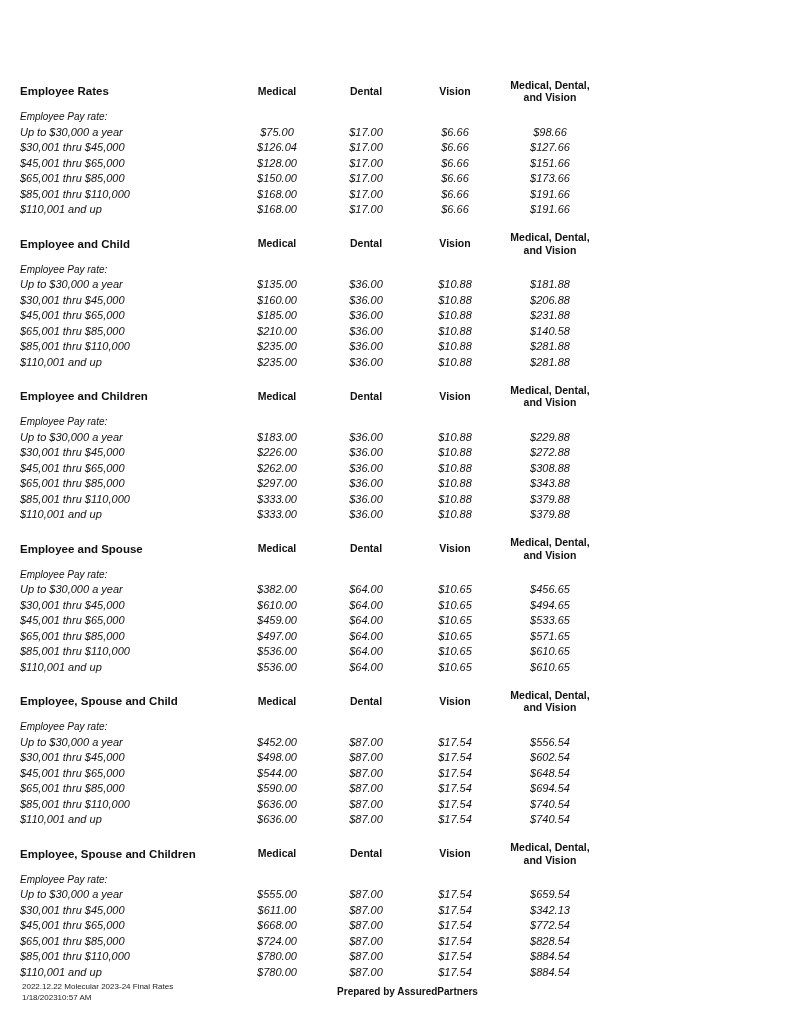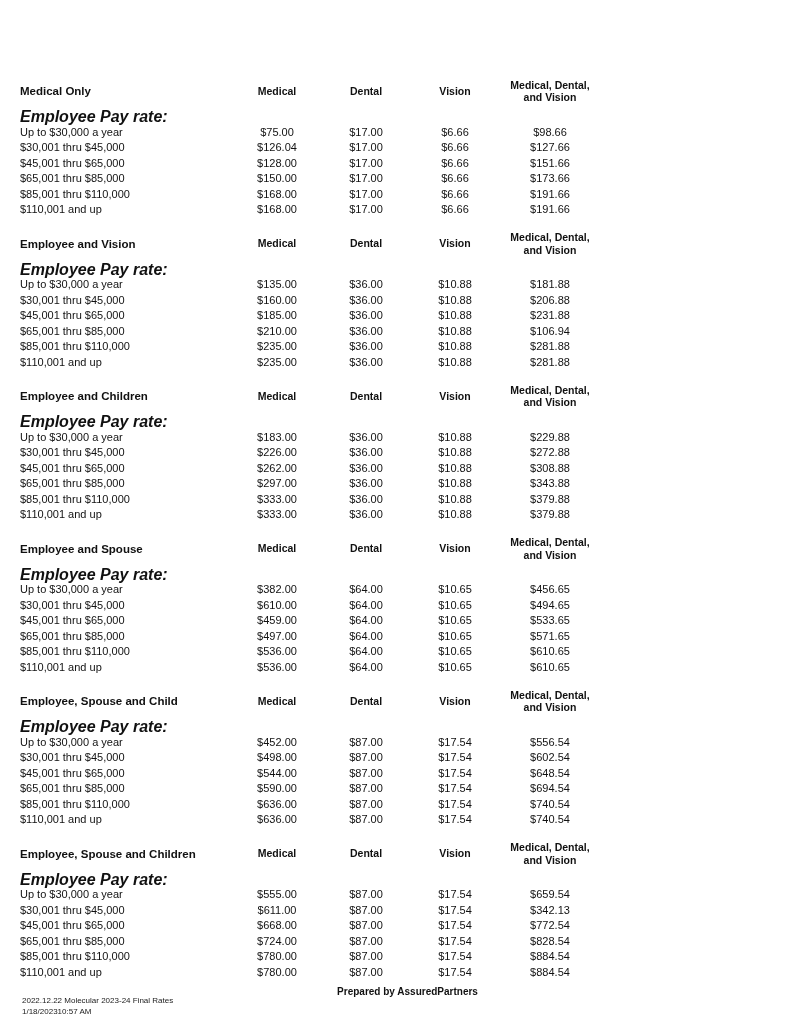--- a/index.html
+++ b/index.html
@@ -46,46 +46,47 @@
     line-height: 12.5px;
     white-space: pre-line;
   }
   .payrate-row {
     margin-top: 3px;
     height: 15.5px;
     line-height: 15.5px;
   }
   .payrate-label {
     font-style: italic;
-    font-weight: bold;
-    font-size: 16px;
+    font-weight: normal;
+    font-size: 10px;
   }
   .data-row {
     height: 15.5px;
+    font-style: italic;
   }
   .row-label {
     font-size: 11px;
     text-align: left;
     line-height: 15.5px;
   }
   .cell-value {
     font-size: 11px;
     text-align: center;
     line-height: 15.5px;
   }
   .footer {
     position: absolute;
     left: 0;
     top: 980px;
     width: 791px;
   }
   .footer-left {
     position: absolute;
     left: 22px;
-    top: 16px;
+    top: 2px;
     font-size: 8px;
     line-height: 10.5px;
     color: #1a1a1a;
   }
   .footer-center {
     position: absolute;
     left: 12px;
     top: 6px;
     width: 791px;
     text-align: center;
@@ -93,21 +94,21 @@
     font-size: 10px;
   }
 </style>
 </head>
 <body>
 
 <div class="page">
   <div class="content" id="sections">
       <section class="rate-section">
         <div class="row header-row">
-          <div class="section-title">Medical Only</div>
+          <div class="section-title">Employee Rates</div>
           <div class="col-header">Medical</div>
           <div class="col-header">Dental</div>
           <div class="col-header">Vision</div>
           <div class="col-header">Medical, Dental,
 and Vision</div>
         </div>
         <div class="row payrate-row">
           <div class="payrate-label">Employee Pay rate:</div>
         </div>
         <div class="row data-row">
@@ -148,21 +149,21 @@
         <div class="row data-row">
           <div class="row-label">$110,001 and up</div>
           <div class="cell-value">$168.00</div>
           <div class="cell-value">$17.00</div>
           <div class="cell-value">$6.66</div>
           <div class="cell-value">$191.66</div>
         </div>
       </section>
       <section class="rate-section">
         <div class="row header-row">
-          <div class="section-title">Employee and Vision</div>
+          <div class="section-title">Employee and Child</div>
           <div class="col-header">Medical</div>
           <div class="col-header">Dental</div>
           <div class="col-header">Vision</div>
           <div class="col-header">Medical, Dental,
 and Vision</div>
         </div>
         <div class="row payrate-row">
           <div class="payrate-label">Employee Pay rate:</div>
         </div>
         <div class="row data-row">
@@ -184,21 +185,21 @@
           <div class="cell-value">$185.00</div>
           <div class="cell-value">$36.00</div>
           <div class="cell-value">$10.88</div>
           <div class="cell-value">$231.88</div>
         </div>
         <div class="row data-row">
           <div class="row-label">$65,001 thru $85,000</div>
           <div class="cell-value">$210.00</div>
           <div class="cell-value">$36.00</div>
           <div class="cell-value">$10.88</div>
-          <div class="cell-value">$106.94</div>
+          <div class="cell-value">$140.58</div>
         </div>
         <div class="row data-row">
           <div class="row-label">$85,001 thru $110,000</div>
           <div class="cell-value">$235.00</div>
           <div class="cell-value">$36.00</div>
           <div class="cell-value">$10.88</div>
           <div class="cell-value">$281.88</div>
         </div>
         <div class="row data-row">
           <div class="row-label">$110,001 and up</div>

